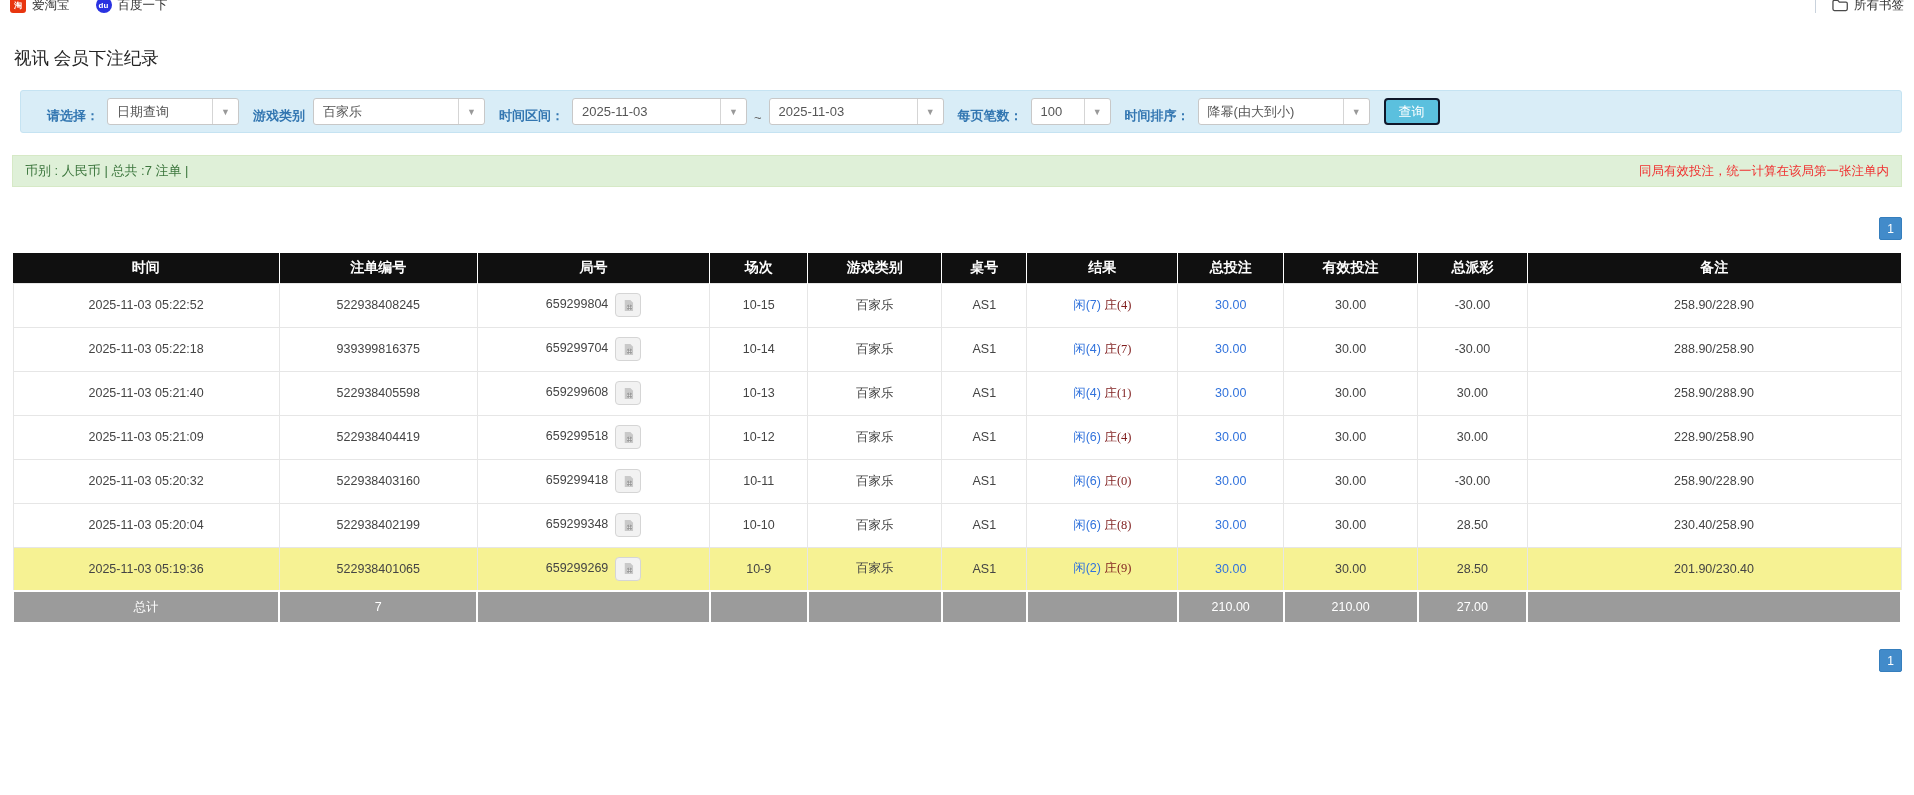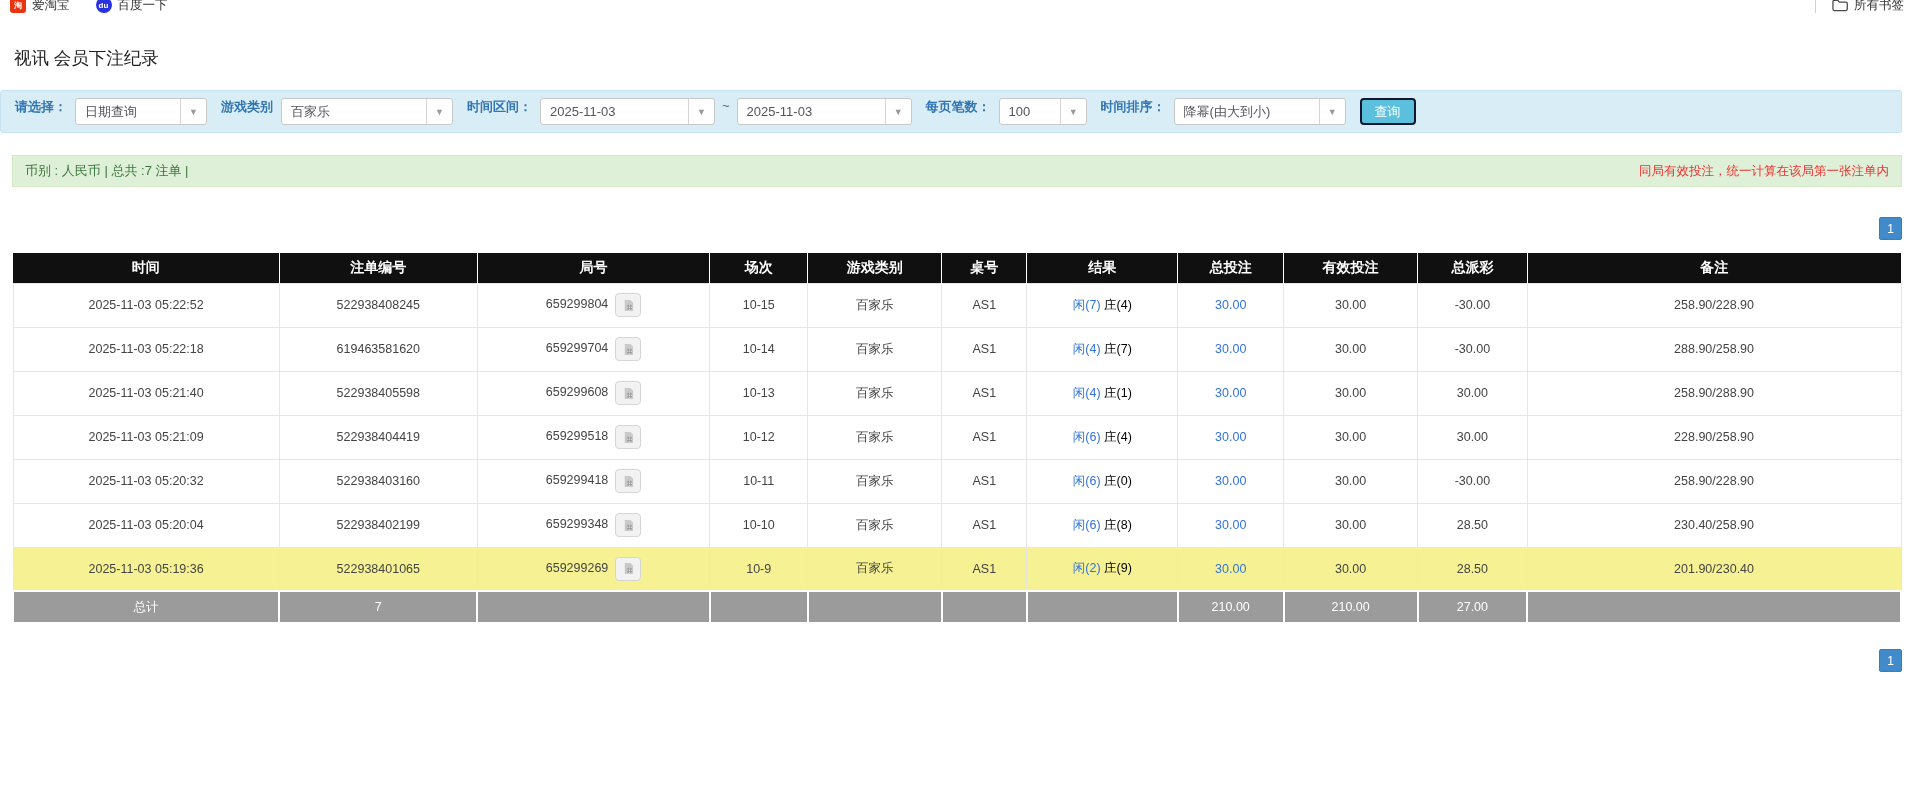--- a/index.html
+++ b/index.html
@@ -16,22 +16,22 @@
   .bm-icon.taobao { background: #e8350f; border-radius: 3px; }
   .bm-icon.baidu { background: #2932e1; border-radius: 50%; }
   .bm-right { margin-left: auto; display: inline-flex; align-items: center; }
   .bm-divider { width: 1px; height: 16px; background: #c9d2dc; margin-right: 16px; }
   .bm-right .bm-item { margin-right: 0; }
 
   
   .page-title { margin: 32px 0 0 14px; font-size: 17.5px; font-weight: normal; color: #222; }
 
   
-  .filter-bar { margin: 20px 12px 0 0; background: #d9edf7; border: 1px solid #c5e3f2;
-    border-radius: 3px; padding: 7px 10px; display: flex; align-items: flex-start; white-space: nowrap; }
+  .filter-bar { margin: 20px 12px 0 20px; background: #d9edf7; border: 1px solid #c5e3f2;
+    border-radius: 3px; padding: 7px 22px; display: flex; align-items: flex-end; white-space: nowrap; }
   .f-label { color: #3276b1; font-weight: bold; font-size: 13px; margin: 0 8px 0 4px; }
   .combo { display: inline-flex; align-items: center; background: #fff; border: 1px solid #c8c8c8;
     border-radius: 3px; height: 27px; overflow: hidden; cursor: pointer; }
   .combo-text { flex: 1; padding: 0 9px; font-size: 13px; color: #555; overflow: hidden; }
   .combo-arrow { width: 26px; align-self: stretch; border-left: 1px solid #d5d5d5;
     display: flex; align-items: center; justify-content: center; color: #999; font-size: 9px; }
   .tilde { color: #666; margin: 0 7px; font-size: 13px; }
   .btn-query { margin-left: 14px; height: 27px; padding: 0 13px; background: #5bc0de;
     border: 2px solid #0f172a; border-radius: 4px; color: #fff; font-size: 13px; cursor: pointer; }
 
@@ -50,21 +50,21 @@
 
   
   .records-table { width: calc(100% - 24px); margin: 13px 12px 0 12px; border-collapse: collapse; table-layout: fixed; }
   .records-table thead th { background: #101010; color: #fff; font-size: 14px; font-weight: bold;
     height: 30px; border-right: 1px solid #ffffff; text-align: center; }
   .records-table thead th:last-child { border-right: none; }
   .records-table tbody td { height: 44px; text-align: center; font-size: 12.5px; color: #444;
     border: 1px solid #e6e6e6; background: #fff; overflow: hidden; white-space: nowrap; }
   .records-table tr.hl td { background: #f6f293; }
   .res-player { color: #3273dc; }
-  .res-banker { color: #000000; }
+  .res-banker { color: #7f1d1d; font-family: Liberation Serif, serif; }
   .link-blue { color: #3273dc; cursor: pointer; }
   td.neg { color: #e83333; }
   .video-btn { display: inline-flex; width: 26px; height: 24px; background: #f2f2f2;
     border: 1px solid #d5d5d5; border-radius: 4px; align-items: center; justify-content: center;
     margin-left: 7px; vertical-align: middle; cursor: pointer; }
   .records-table tr.sum-row td { background: #9b9b9b; color: #fff; height: 32px;
     border: 2px solid #ffffff; font-size: 12.5px; }
 </style>
 </head>
 <body>
@@ -111,21 +111,21 @@
     <span class="combo-text">2025-11-03</span>
     <span class="combo-arrow">▼</span>
   </div>
   <span class="tilde">~</span>
   <div class="combo" style="width:175px">
     <span class="combo-text">2025-11-03</span>
     <span class="combo-arrow">▼</span>
   </div>
 
   <span class="f-label" style="margin-left:14px">每页笔数：</span>
-  <div class="combo" style="width:88px">
+  <div class="combo" style="width:80px">
     <span class="combo-text">100</span>
     <span class="combo-arrow">▼</span>
   </div>
 
   <span class="f-label" style="margin-left:14px">时间排序：</span>
   <div class="combo" style="width:172px">
     <span class="combo-text">降幂(由大到小)</span>
     <span class="combo-arrow">▼</span>
   </div>
 
@@ -189,21 +189,21 @@
         <td>百家乐</td>
         <td>AS1</td>
         <td><span class="res-player">闲(7)</span> <span class="res-banker">庄(4)</span></td>
         <td><span class="link-blue">30.00</span></td>
         <td>30.00</td>
         <td class="neg">-30.00</td>
         <td>258.90/228.90</td>
       </tr>
       <tr>
         <td>2025-11-03 05:22:18</td>
-        <td>619463581620</td>
+        <td>939399816375</td>
         <td><span>659299704</span><span class="video-btn">
             <svg width="13" height="13" viewBox="0 0 16 16">
               <path d="M3.4 1.3h6.9l3.3 3.3v10.1H3.4z" fill="#c9c9c9"></path>
               <circle cx="9.2" cy="10.1" r="3.3" fill="#9a9a9a"></circle>
               <circle cx="9.2" cy="10.1" r="1.0" fill="#e9e9e9"></circle>
               <circle cx="9.2" cy="7.5" r="0.8" fill="#e9e9e9"></circle>
               <circle cx="11.7" cy="10.1" r="0.8" fill="#e9e9e9"></circle>
               <circle cx="9.2" cy="12.7" r="0.8" fill="#e9e9e9"></circle>
               <circle cx="6.7" cy="10.1" r="0.8" fill="#e9e9e9"></circle>
             </svg>

